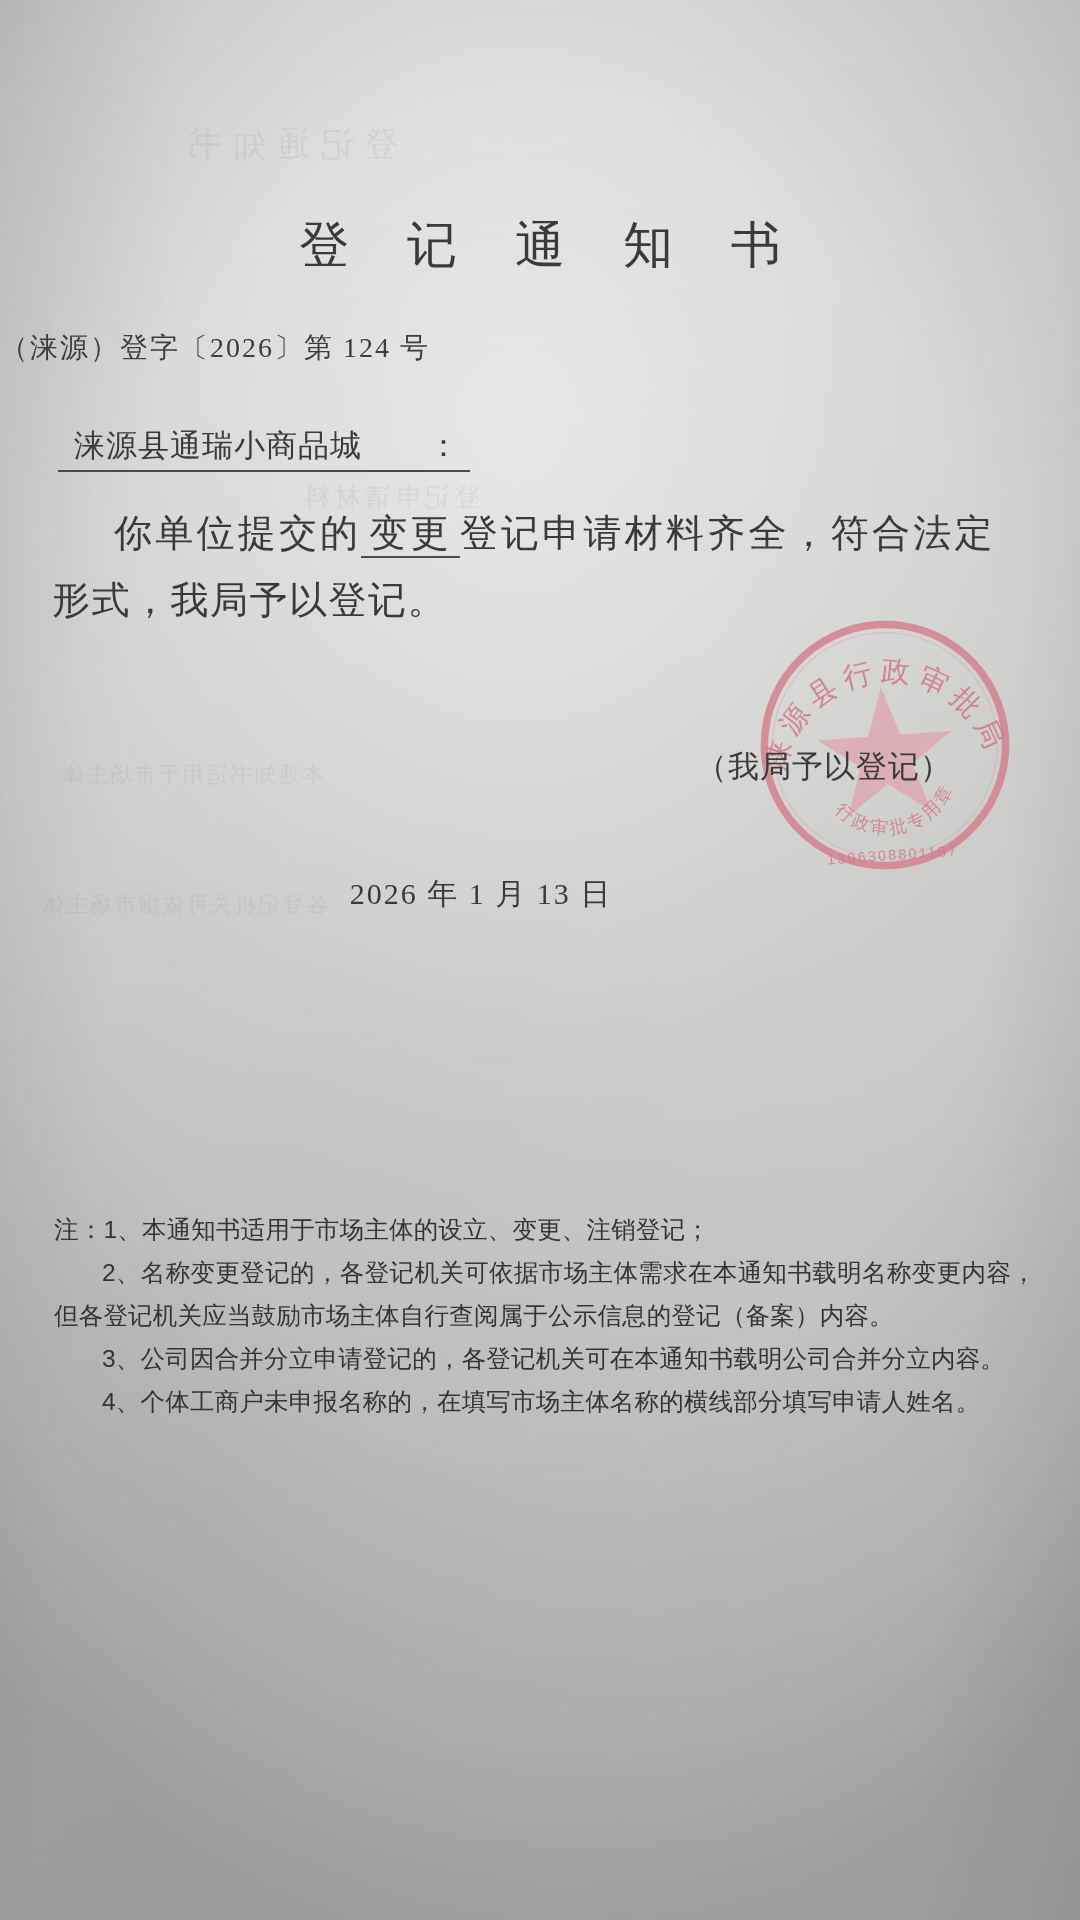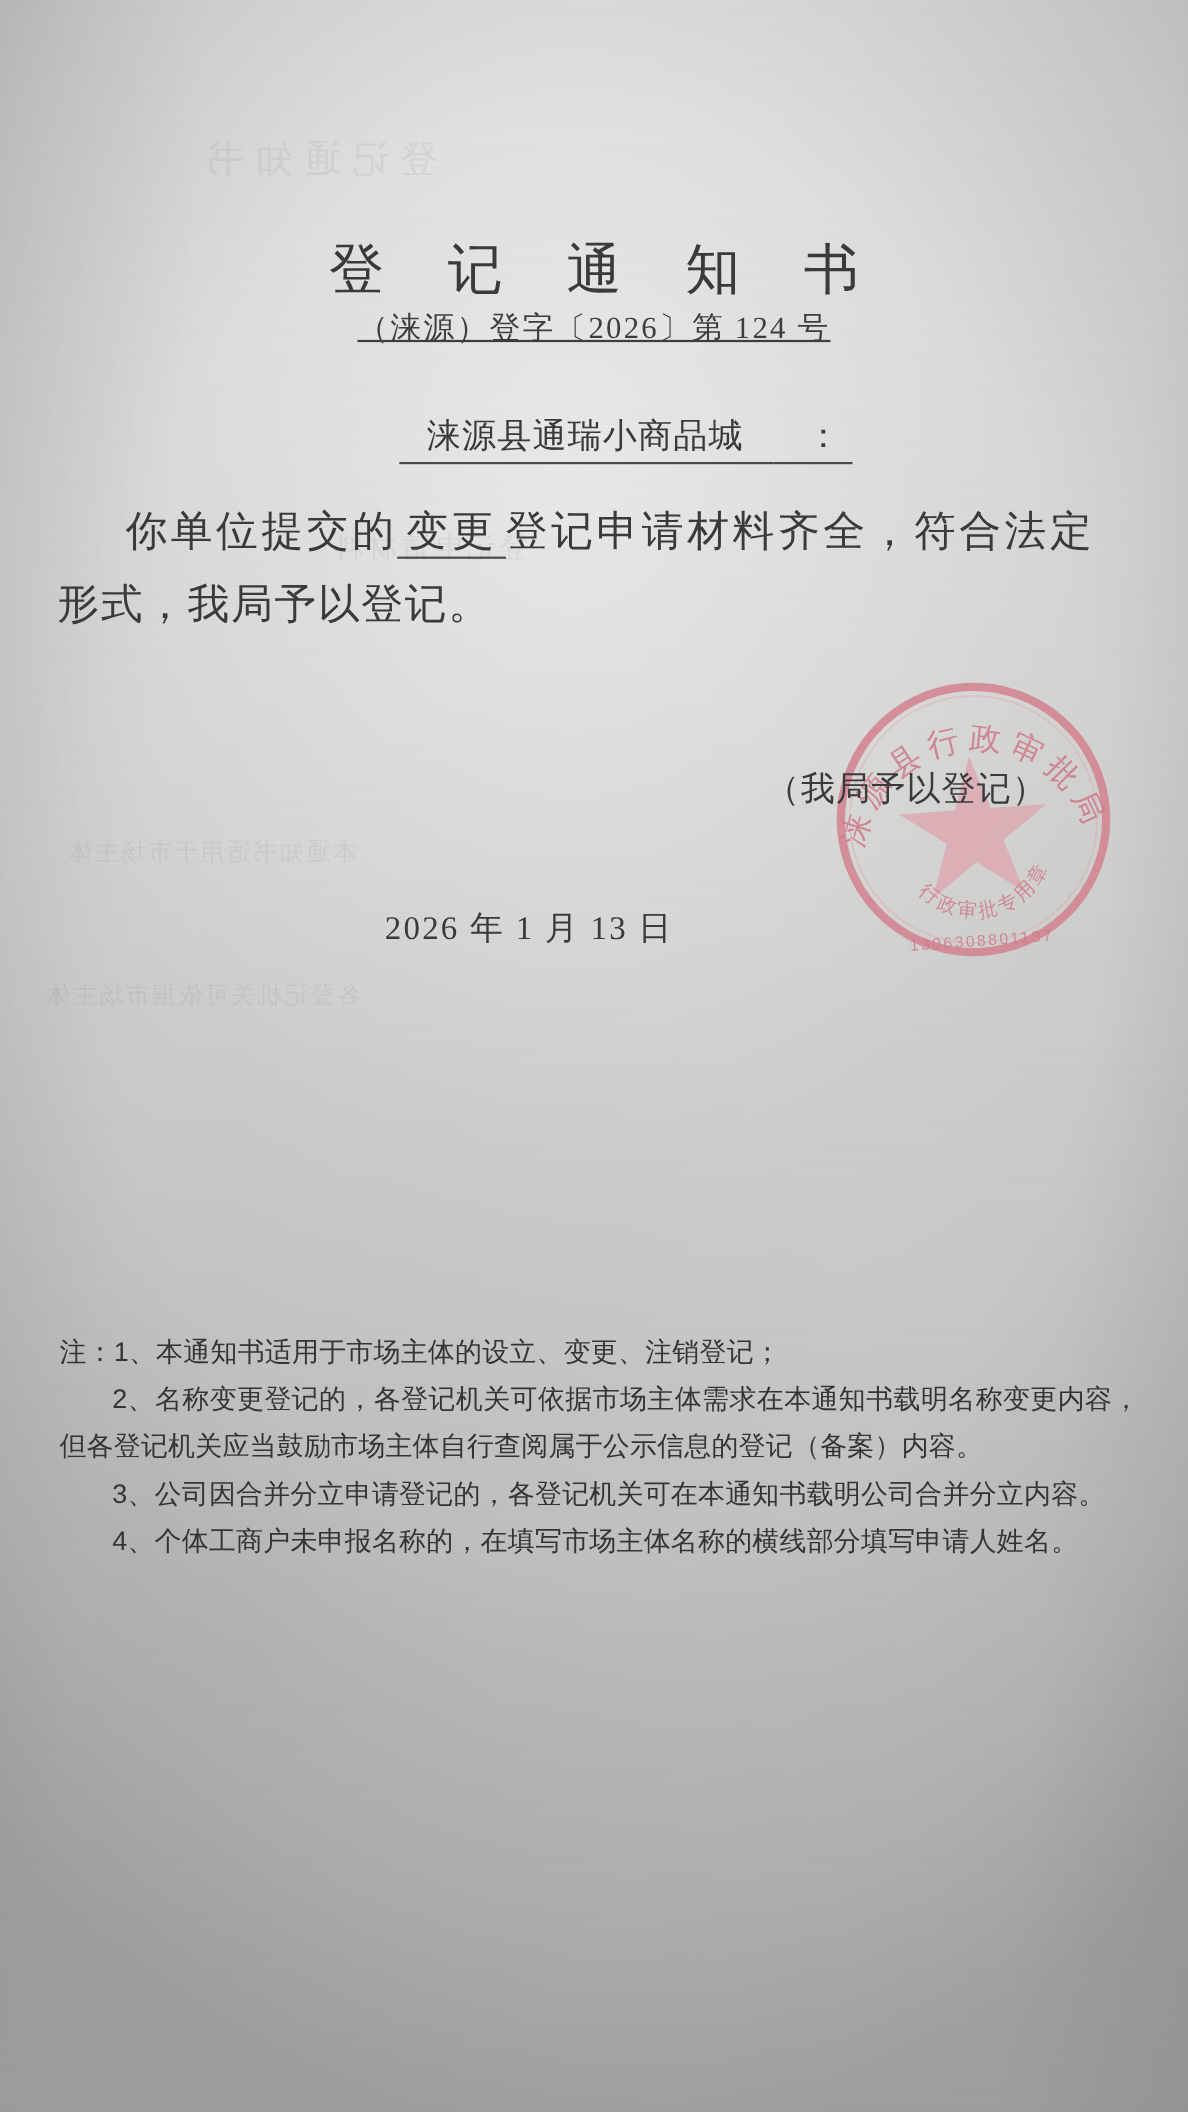--- a/index.html
+++ b/index.html
@@ -68,34 +68,33 @@
     margin-top: 212px;
     font-size: 50px;
     letter-spacing: 22px;
     text-indent: 22px;
     color: #3a3a3c;
     font-weight: 400;
     font-family: "Liberation Sans", "DejaVu Sans", sans-serif;
   }
 
   .doc-number {
-    text-align: center;
+    text-align: left;
+    margin-top: 50px;
     font-size: 28px;
     letter-spacing: 2px;
     color: #3d3d40;
-    text-decoration: underline;
   }
 
   .addressee {
     margin-top: 58px;
     padding-left: 58px;
     font-size: 31px;
     color: #3a3a3c;
     letter-spacing: 1px;
-    text-align: center;
   }
   .addressee .blank {
     border-bottom: 2px solid #4a4a4c;
     padding: 0 18px 3px 16px;
     display: inline-block;
     min-width: 340px;
   }
   .addressee .colon {
     border-bottom: 2px solid #4a4a4c;
     padding: 0 10px 3px 30px;

